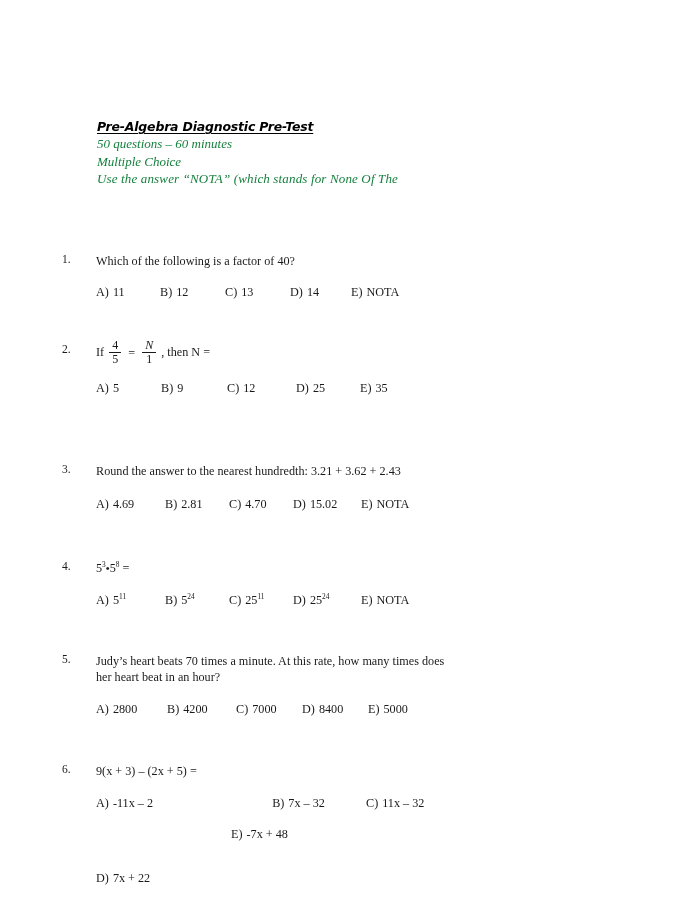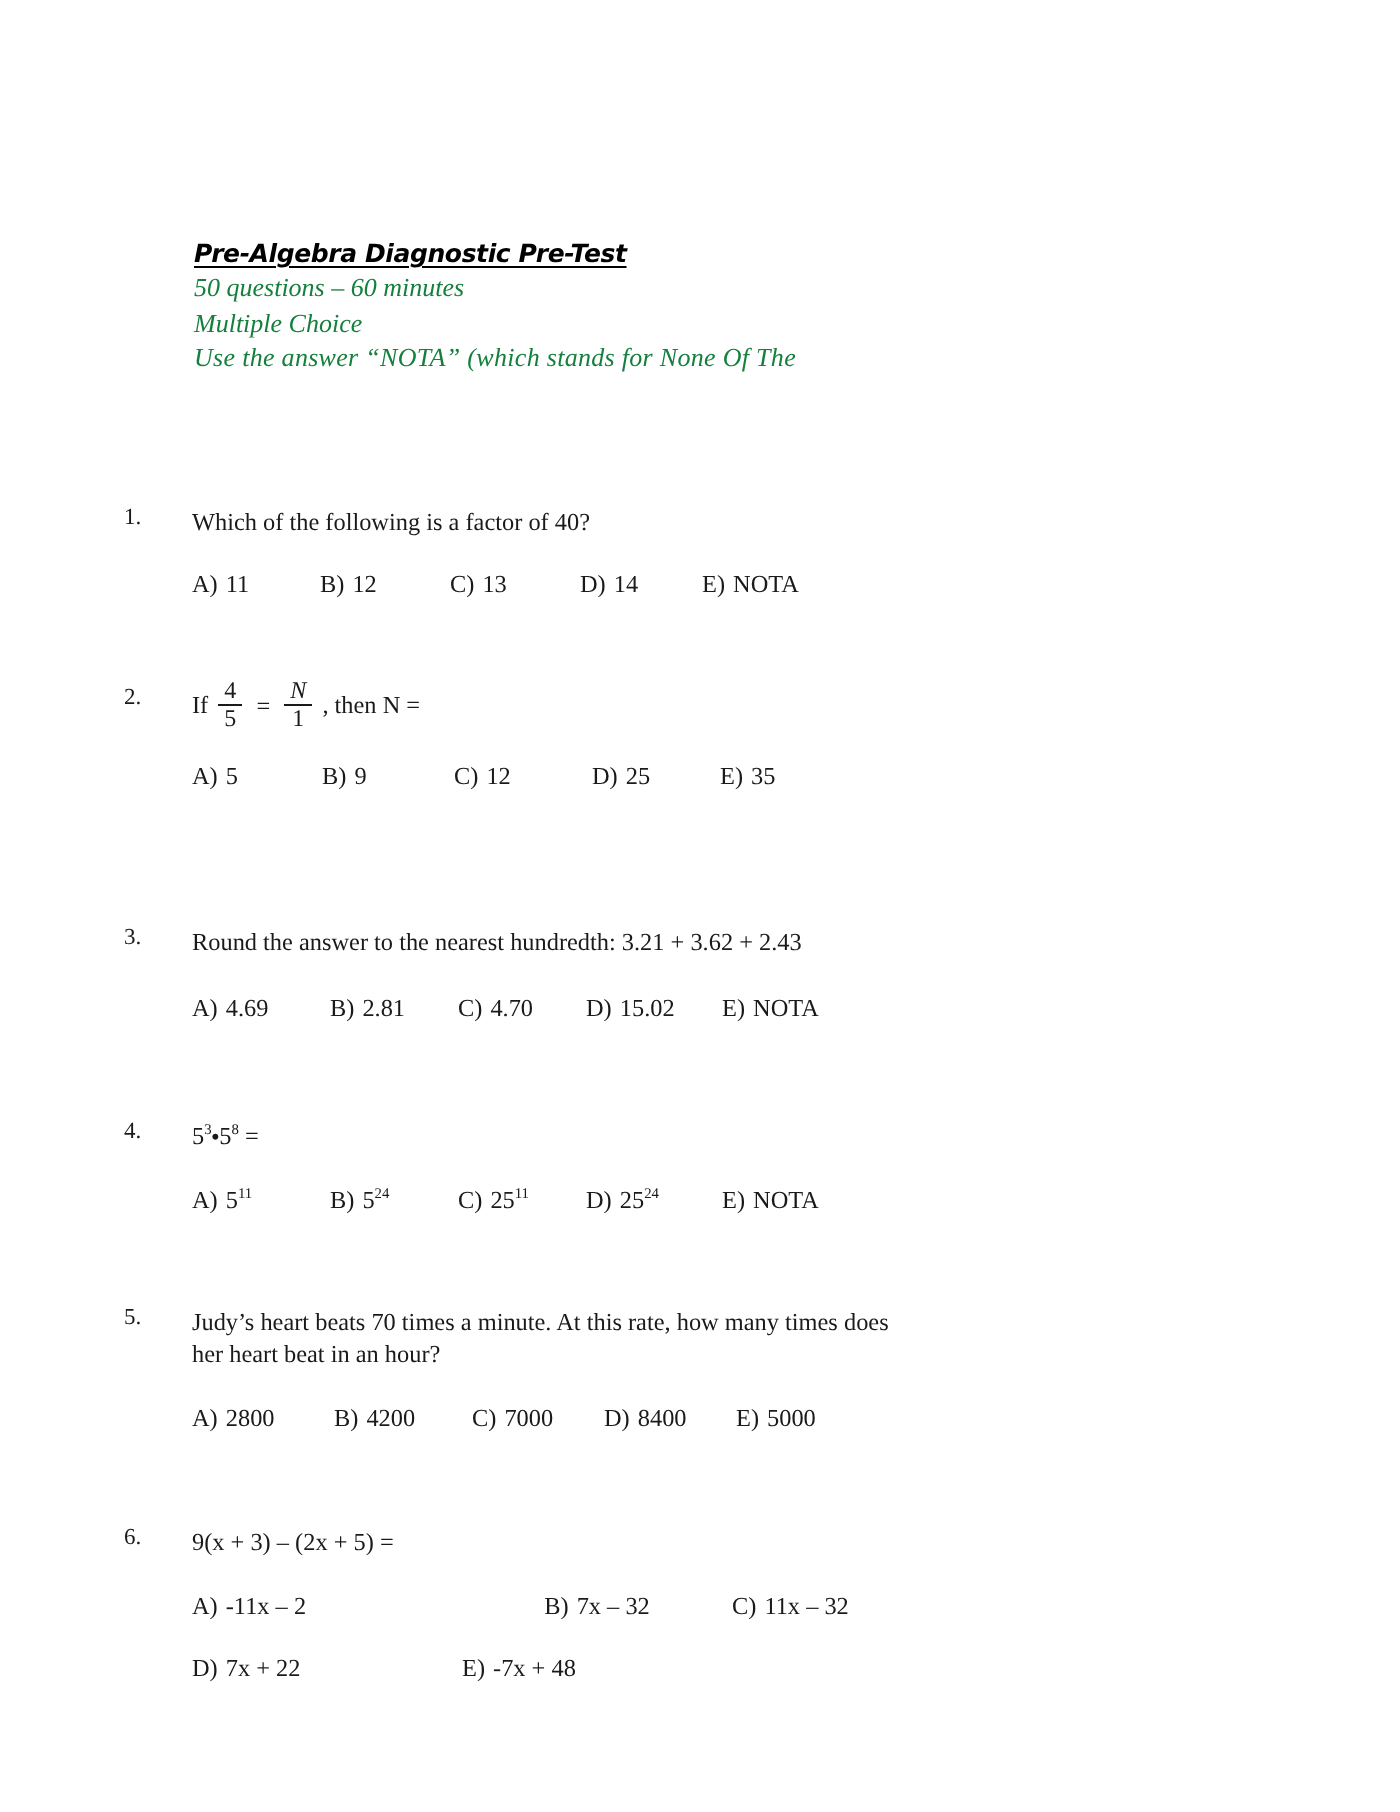--- a/index.html
+++ b/index.html
@@ -201,17 +201,17 @@
     </div>
   </div>
 
   <div class="question" style="top:763px;">
     <div class="qnum">6.</div>
     <div class="qtext">9(x + 3) – (2x + 5) =</div>
     <div class="options" style="top:33px;">
       <span class="opt" style="width:135px;"><span class="lbl">A)</span><span>-11x – 2</span></span><span class="opt" style="width:135px;text-align:center;"><span class="lbl">B)</span><span>7x – 32</span></span><span class="opt"><span class="lbl">C)</span><span>11x – 32</span></span>
     </div>
     <div class="options" style="top:64px;">
-      <span class="opt" style="width:135px;"><span class="lbl">D)</span><span>7x + 22</span></span><span class="opt"><span class="lbl">E)</span><span>-7x + 48</span></span>
+      <span class="opt" style="width:135px;margin-top:44px;"><span class="lbl">D)</span><span>7x + 22</span></span><span class="opt"><span class="lbl">E)</span><span>-7x + 48</span></span>
     </div>
   </div>
 
 </div>
 
 </body></html>

